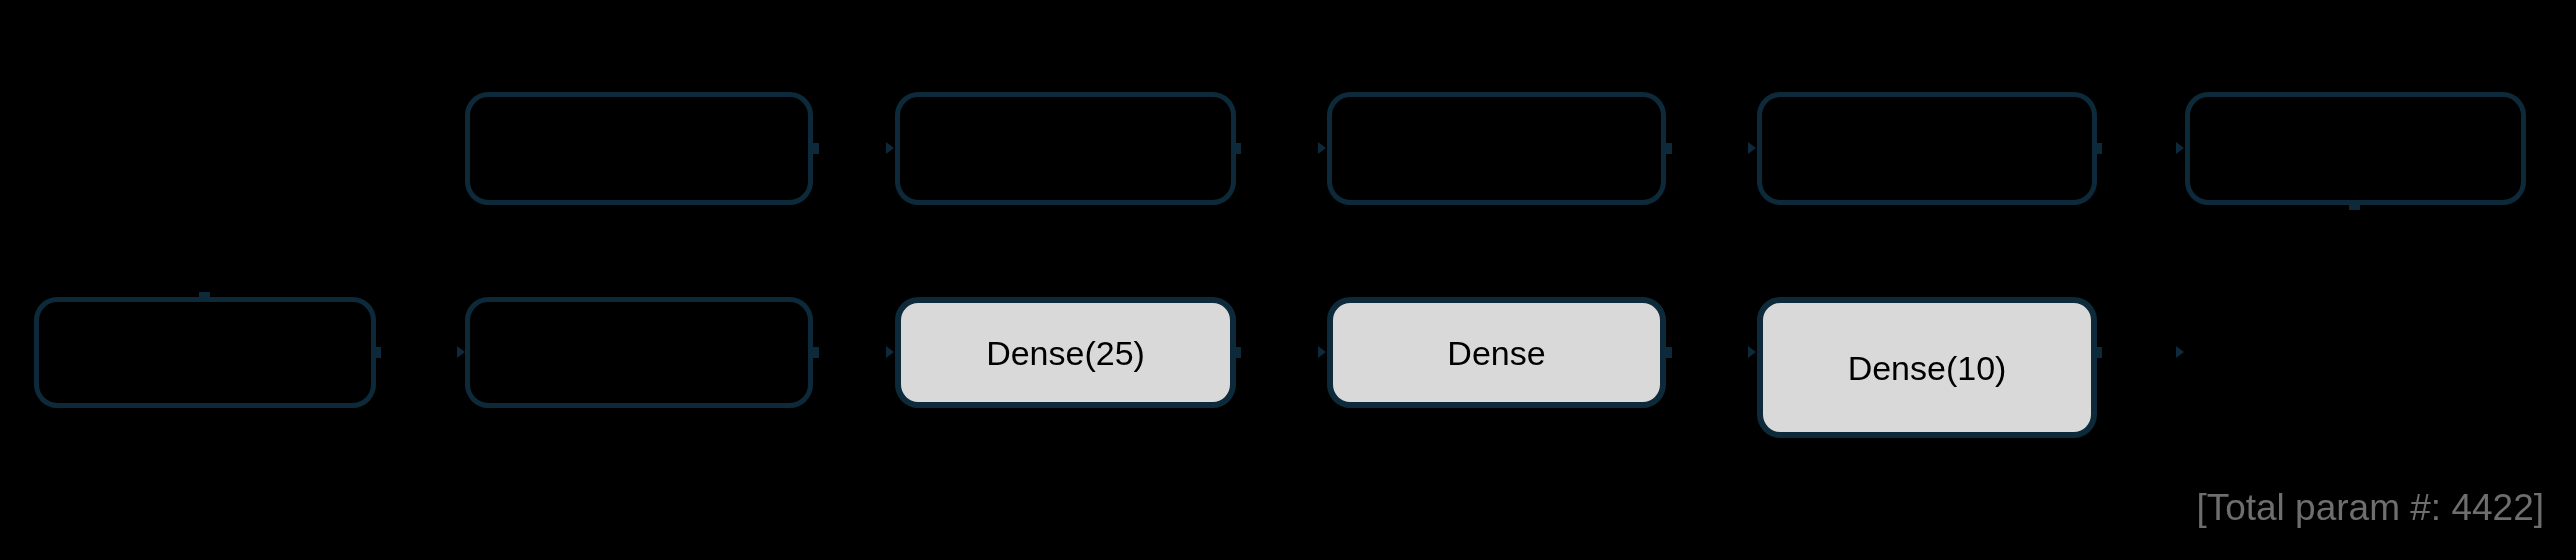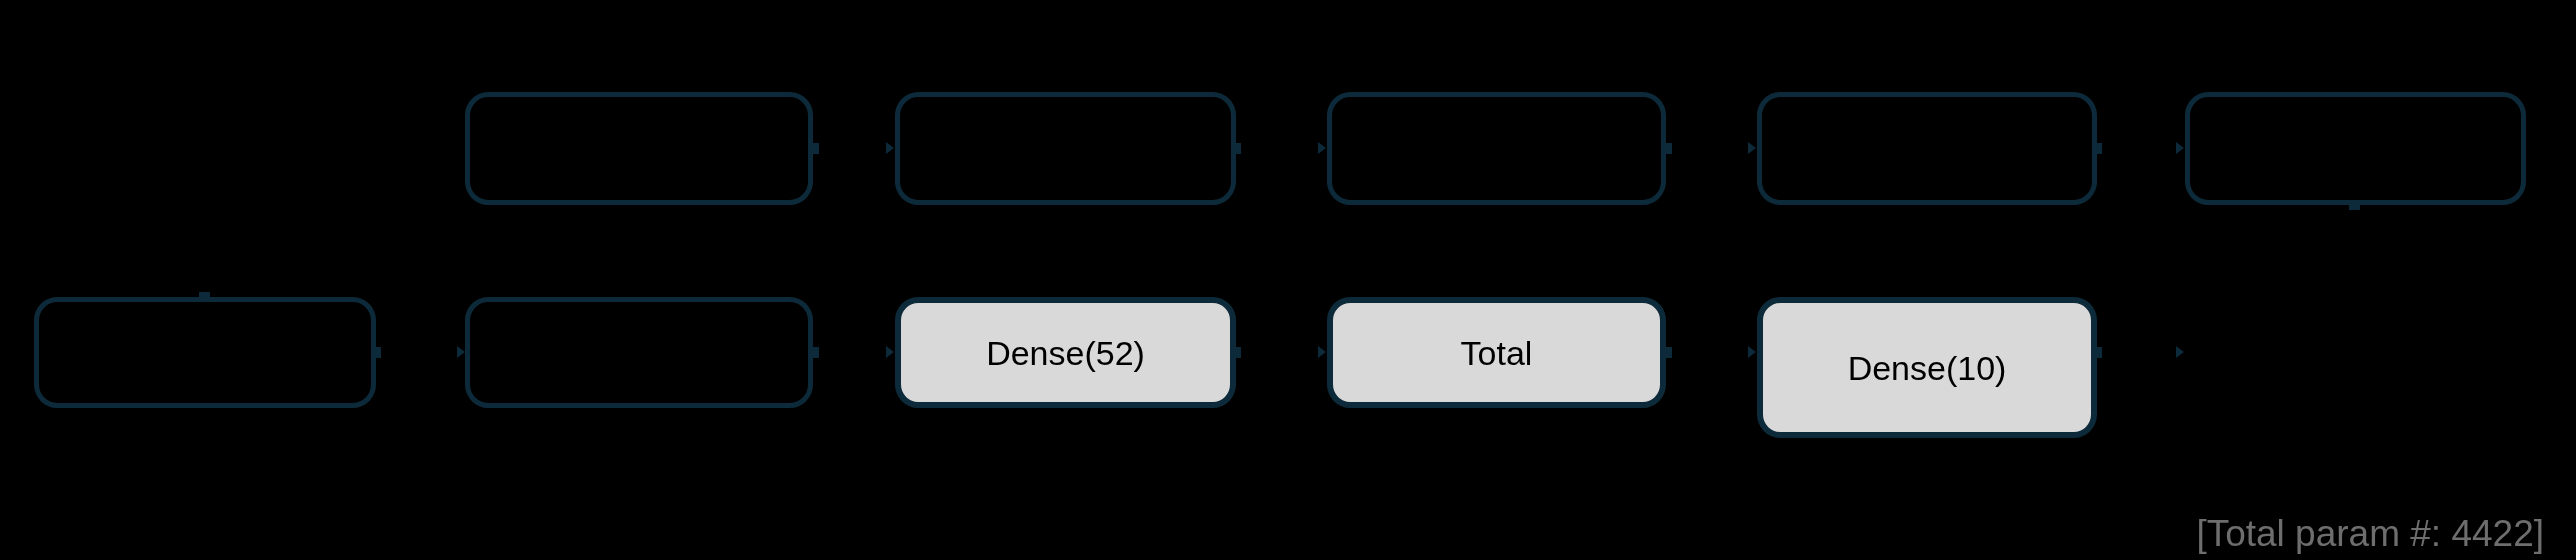--- a/index.html
+++ b/index.html
@@ -56,21 +56,21 @@
   }
   .vert-nub {
     position: absolute;
     width: 11px;
     height: 9.4px;
     background: var(--box-border);
   }
   .footer {
     position: absolute;
     right: 32px;
-    top: 514px;
+    top: 488px;
     color: var(--footer-text);
     font-size: 37px;
     line-height: 1.1;
     white-space: nowrap;
   }
 </style>
 </head>
 <body>
 
 <div id="canvas">
@@ -91,24 +91,24 @@
     <span class="label"></span>
   </div>
 
   <div class="box empty" style="left:34px;   top:297px; width:342px; height:111px">
     <span class="label"></span>
   </div>
   <div class="box empty" style="left:465px;  top:297px; width:348px; height:111px">
     <span class="label"></span>
   </div>
   <div class="box filled" style="left:895px; top:297px; width:341px; height:111px">
-    <span class="label">Dense(52)</span>
+    <span class="label">Dense(25)</span>
   </div>
   <div class="box filled" style="left:1327px; top:297px; width:339px; height:111px">
-    <span class="label">Total</span>
+    <span class="label">Dense</span>
   </div>
   <div class="box filled" style="left:1757px; top:297px; width:340px; height:141px">
     <span class="label">Dense(10)</span>
   </div>
 
   <div class="arrowhead" style="left:886px; top:142px"></div>
   <div class="arrowhead" style="left:1318px; top:142px"></div>
   <div class="arrowhead" style="left:1748px; top:142px"></div>
   <div class="arrowhead" style="left:2176px; top:142px"></div>
 

